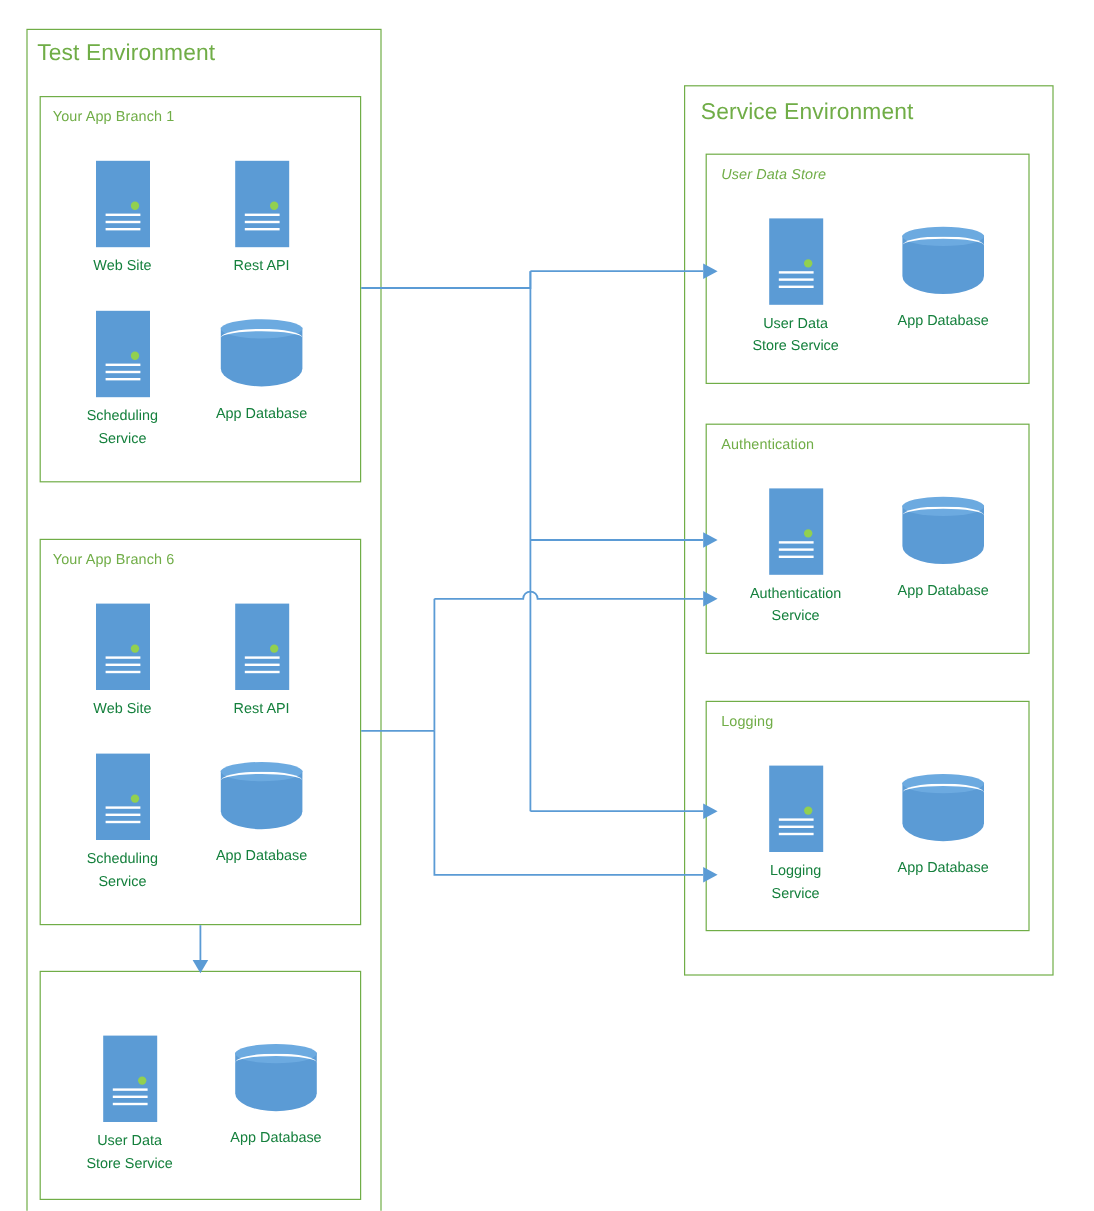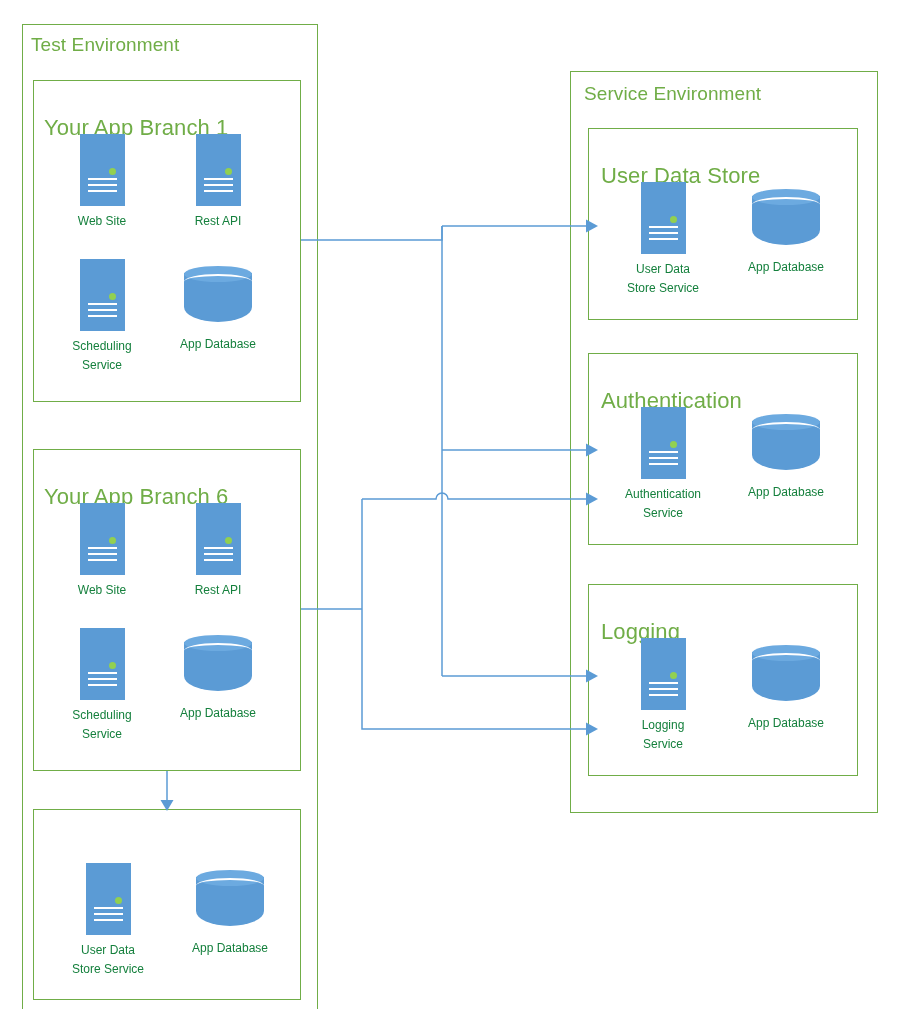--- a/index.html
+++ b/index.html
@@ -19,21 +19,21 @@
     box-sizing:border-box;
   }
   .grp-title{
     position:absolute;
     color:#70AD47;
     font-weight:400;
     white-space:nowrap;
     letter-spacing:.1px;
   }
   .t-outer{font-size:19px;}
-  .t-inner{font-size:22px;margin-top:25px;}
+  .t-inner{font-size:12px;}
 
   
   .node{position:absolute;width:120px;text-align:center;}
   .node .cap{
     color:#15803d;
     font-size:12px;
     line-height:19px;
     margin-top:6px;
     white-space:pre-line;
   }
@@ -203,21 +203,21 @@
         <span class="top"></span>
         <span class="rim"></span>
     </div>
     <div class="cap">App Database</div>
   </div>
 
   <div class="grp" style="left:570px;top:55px;width:308px;height:742px;"></div>
   <div class="grp-title t-outer" style="left:584px;top:67px;">Service Environment</div>
 
   <div class="grp" style="left:588px;top:112px;width:270px;height:192px;"></div>
-  <div class="grp-title t-inner" style="left:601px;top:122px;">User Data Store</div>
+  <div class="grp-title t-inner" style="left:601px;top:122px;font-style:italic;">User Data Store</div>
 
   <div class="node" style="left:603px;top:166px;">
     <div class="server">
       <span class="led"></span>
       <span class="bars">
           <i></i>
           <i></i>
           <i></i>
         </span>
     </div>

